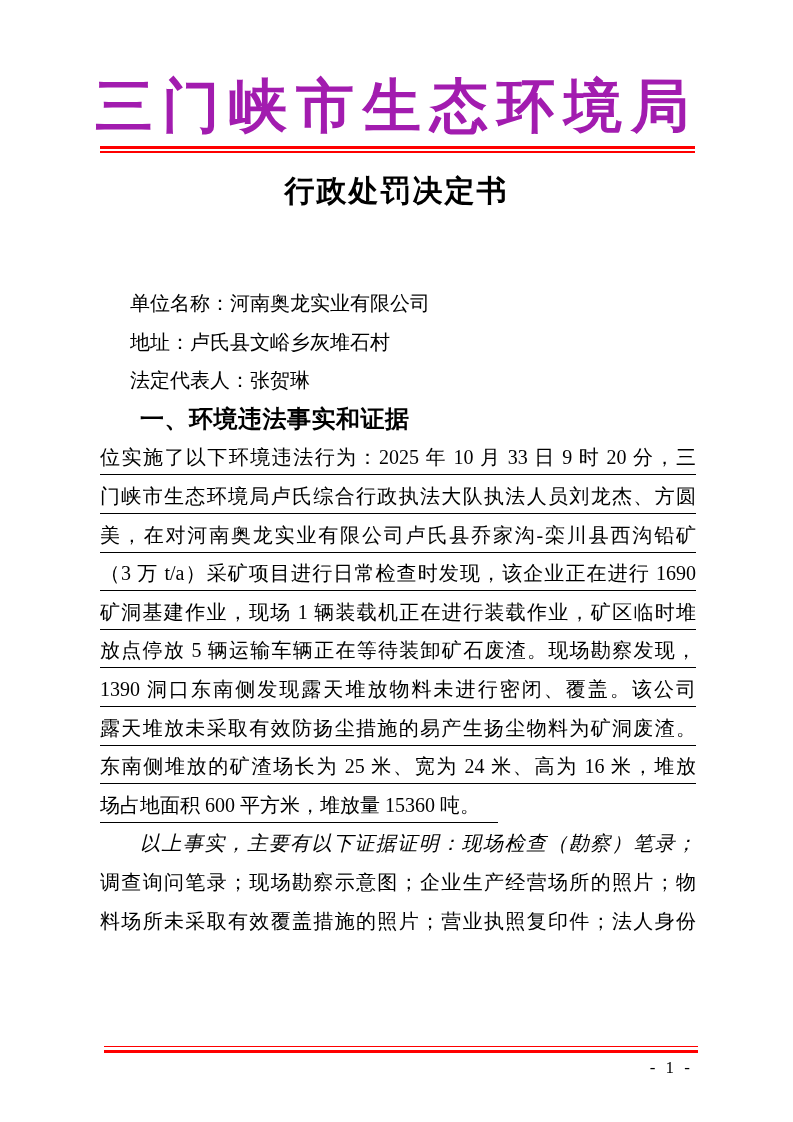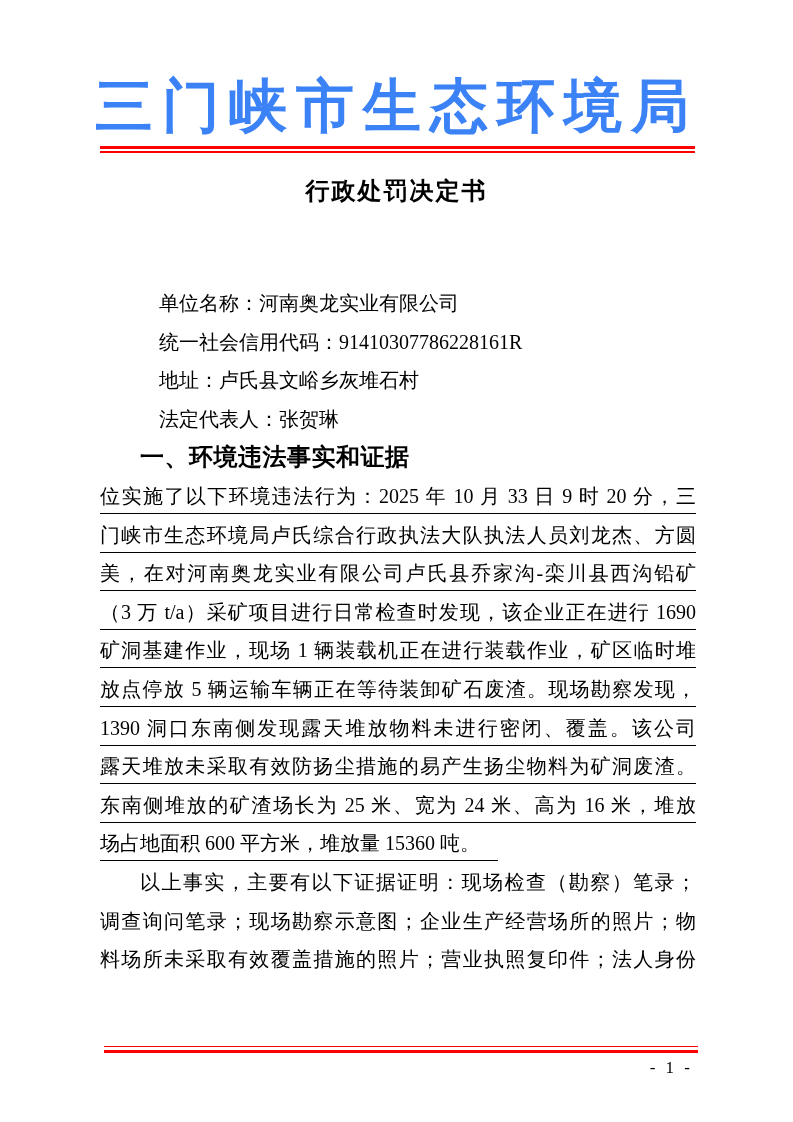--- a/index.html
+++ b/index.html
@@ -20,42 +20,42 @@
   
   .letterhead {
     position: absolute;
     top: 72px;
     left: 0;
     width: 100%;
     text-align: center;
     font-size: 58px;
     line-height: 70px;
     font-weight: bold;
-    color: #3b82f6;
+    color: #a21caf;
     letter-spacing: 9px;
     white-space: nowrap;
   }
   .header-rule {
     position: absolute;
     top: 146px;
     left: 100px;
     right: 98px;
     height: 2px;
     border-top: 3.5px solid #ff0000;
     border-bottom: 2px solid #ff0000;
   }
 
   
   .doc-title {
     position: absolute;
     top: 171px;
     left: 0;
     width: 100%;
     text-align: center;
-    font-size: 24px;
+    font-size: 30px;
     line-height: 40px;
     font-weight: bold;
     letter-spacing: 2px;
   }
   .doc-number {
     position: absolute;
     top: 227px;
     left: 0;
     width: 100%;
     text-align: center;
@@ -82,21 +82,21 @@
     line-height: 34px;
     vertical-align: top;
     text-align: justify;
     text-align-last: justify;
     box-sizing: border-box;
   }
 
   
   .info-lines .line-text {
     width: auto;
-    margin-left: 59px;
+    margin-left: 30px;
     text-align: left;
     text-align-last: auto;
   }
 
   
   .section-heading {
     height: 38.6px;
     line-height: 34px;
     padding-left: 40px;
     font-family: "Liberation Sans", "DejaVu Sans", sans-serif;
@@ -117,20 +117,21 @@
     width: auto;
     max-width: 100%;
     text-align-last: auto;
     padding-right: 18px;
   }
 
   
   .para-plain .line.first .line-text {
     margin-left: 40px;
     width: calc(100% - 40px);
+    font-style: italic;
   }
 
   
   .footer-rule {
     position: absolute;
     top: 1046px;
     left: 104px;
     right: 95px;
     height: 2.5px;
     border-top: 1.5px solid #ff0000;
@@ -154,21 +155,20 @@
 
   <div class="header-rule"></div>
 
   <div class="doc-title">行政处罚决定书</div>
 
 
   <div class="body-block">
 
     <div class="info-lines">
         <div class="line first"><span class="line-text">单位名称：河南奥龙实业有限公司</span></div>
-        <div class="line"><span class="line-text">统一社会信用代码：91410307786228161R</span></div>
         <div class="line"><span class="line-text">地址：卢氏县文峪乡灰堆石村</span></div>
         <div class="line last"><span class="line-text">法定代表人：张贺琳</span></div>
       </div>
 
     <div class="section-heading">一、环境违法事实和证据</div>
 
     <div class="para-underlined">
         <div class="line"><span class="line-text">位实施了以下环境违法行为：2025 年 10 月 33 日 9 时 20 分，三</span></div>
         <div class="line"><span class="line-text">门峡市生态环境局卢氏综合行政执法大队执法人员刘龙杰、方圆</span></div>
         <div class="line"><span class="line-text">美，在对河南奥龙实业有限公司卢氏县乔家沟-栾川县西沟铅矿</span></div>

